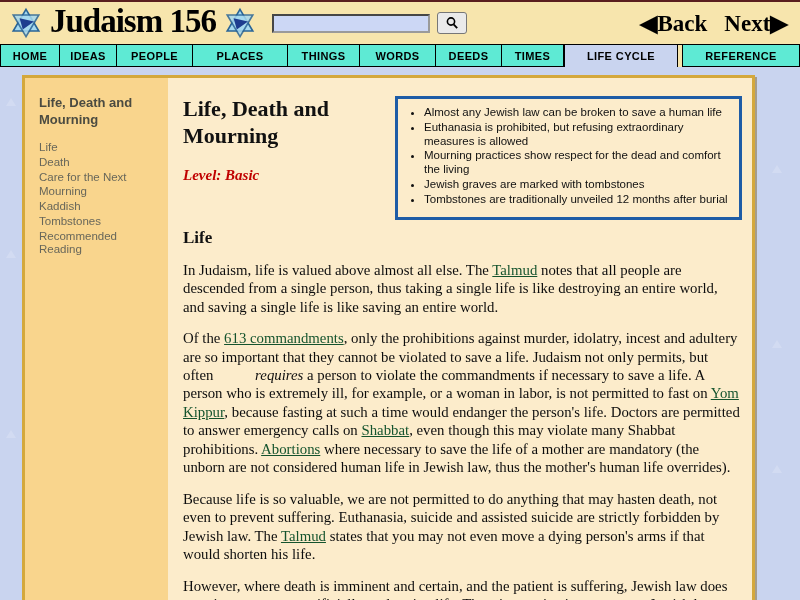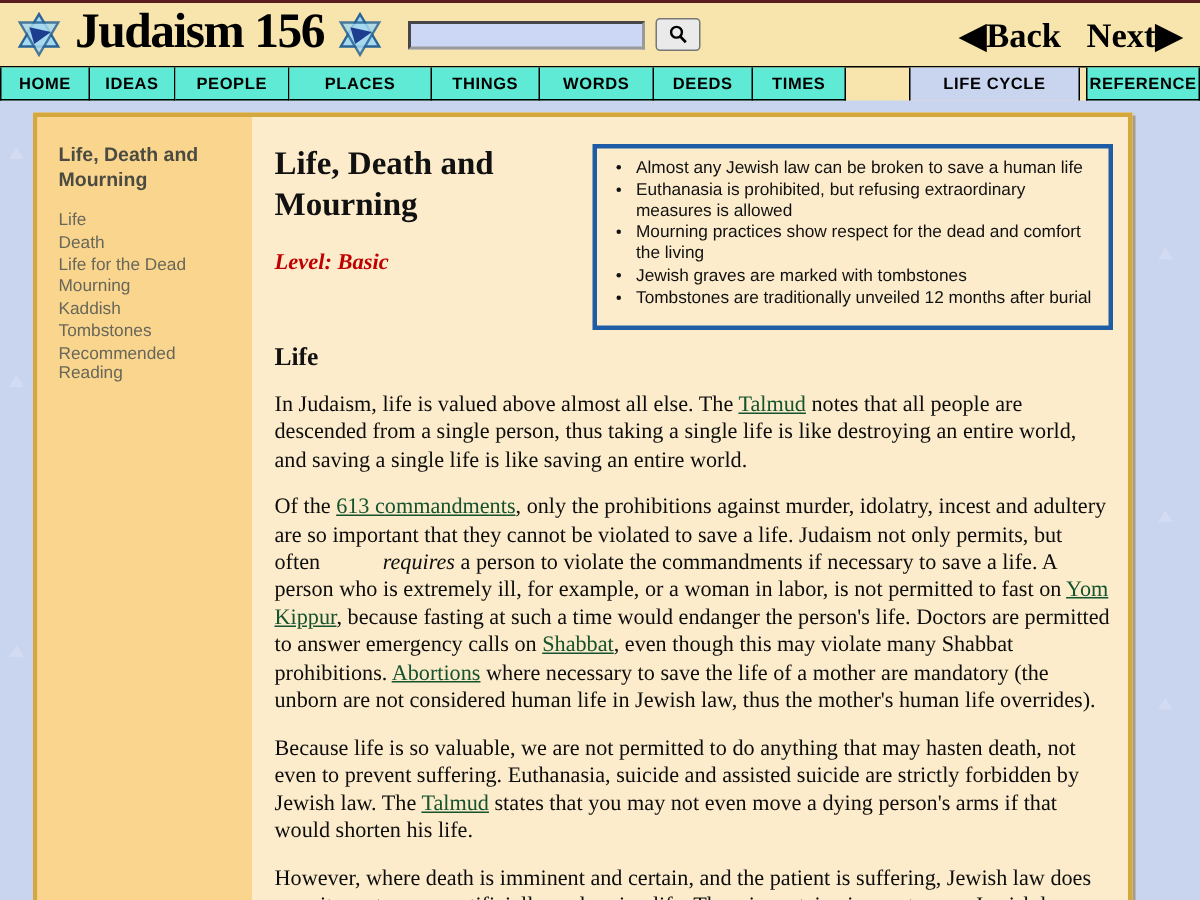--- a/index.html
+++ b/index.html
@@ -56,21 +56,21 @@
   .tab:nth-child(1){ width:60px; border-left:1px solid #000; }
   .tab:nth-child(2){ width:57px; }
   .tab:nth-child(3){ width:76px; }
   .tab:nth-child(4){ width:95px; }
   .tab:nth-child(5){ width:72px; }
   .tab:nth-child(6){ width:76px; }
   .tab:nth-child(7){ width:66px; }
   .tab:nth-child(8){ width:62px; }
   .tab:nth-child(9){ width:114px; }
   .tab:nth-child(10){ flex:1; margin-left:4px; border-left:1px solid #000; }
-  .tab.selected { background:#c9d4ef; border-bottom:none; border-left:1px solid #000;margin-left:42px; }
+  .tab.selected { background:#c9d4ef; border-bottom:none; border-left:1px solid #000; }
   
   .page { padding:8px 0 0 22px; }
   .contentbox {
     width:733px; min-height:540px;
     border:3px solid #d4a83c;
     box-shadow:2px 2px 0 rgba(122,92,20,.45);
     display:flex; background:#fceccb;
   }
   .sidebar {
     width:143px; flex-shrink:0; background:#f9d58d;
@@ -170,21 +170,21 @@
   </div>
 
 <div class="page">
   <div class="contentbox">
 
     <div class="sidebar">
       <div class="sb-title">Life, Death and Mourning</div>
       <div class="sb-links">
           <div class="sb-link">Life</div>
           <div class="sb-link">Death</div>
-          <div class="sb-link">Life for the Dead</div>
+          <div class="sb-link">Care for the Next</div>
           <div class="sb-link">Mourning</div>
           <div class="sb-link">Kaddish</div>
           <div class="sb-link">Tombstones</div>
           <div class="sb-link">Recommended Reading</div>
         </div>
     </div>
 
     <div class="main">
       <div class="bluebox">
         <ul>

